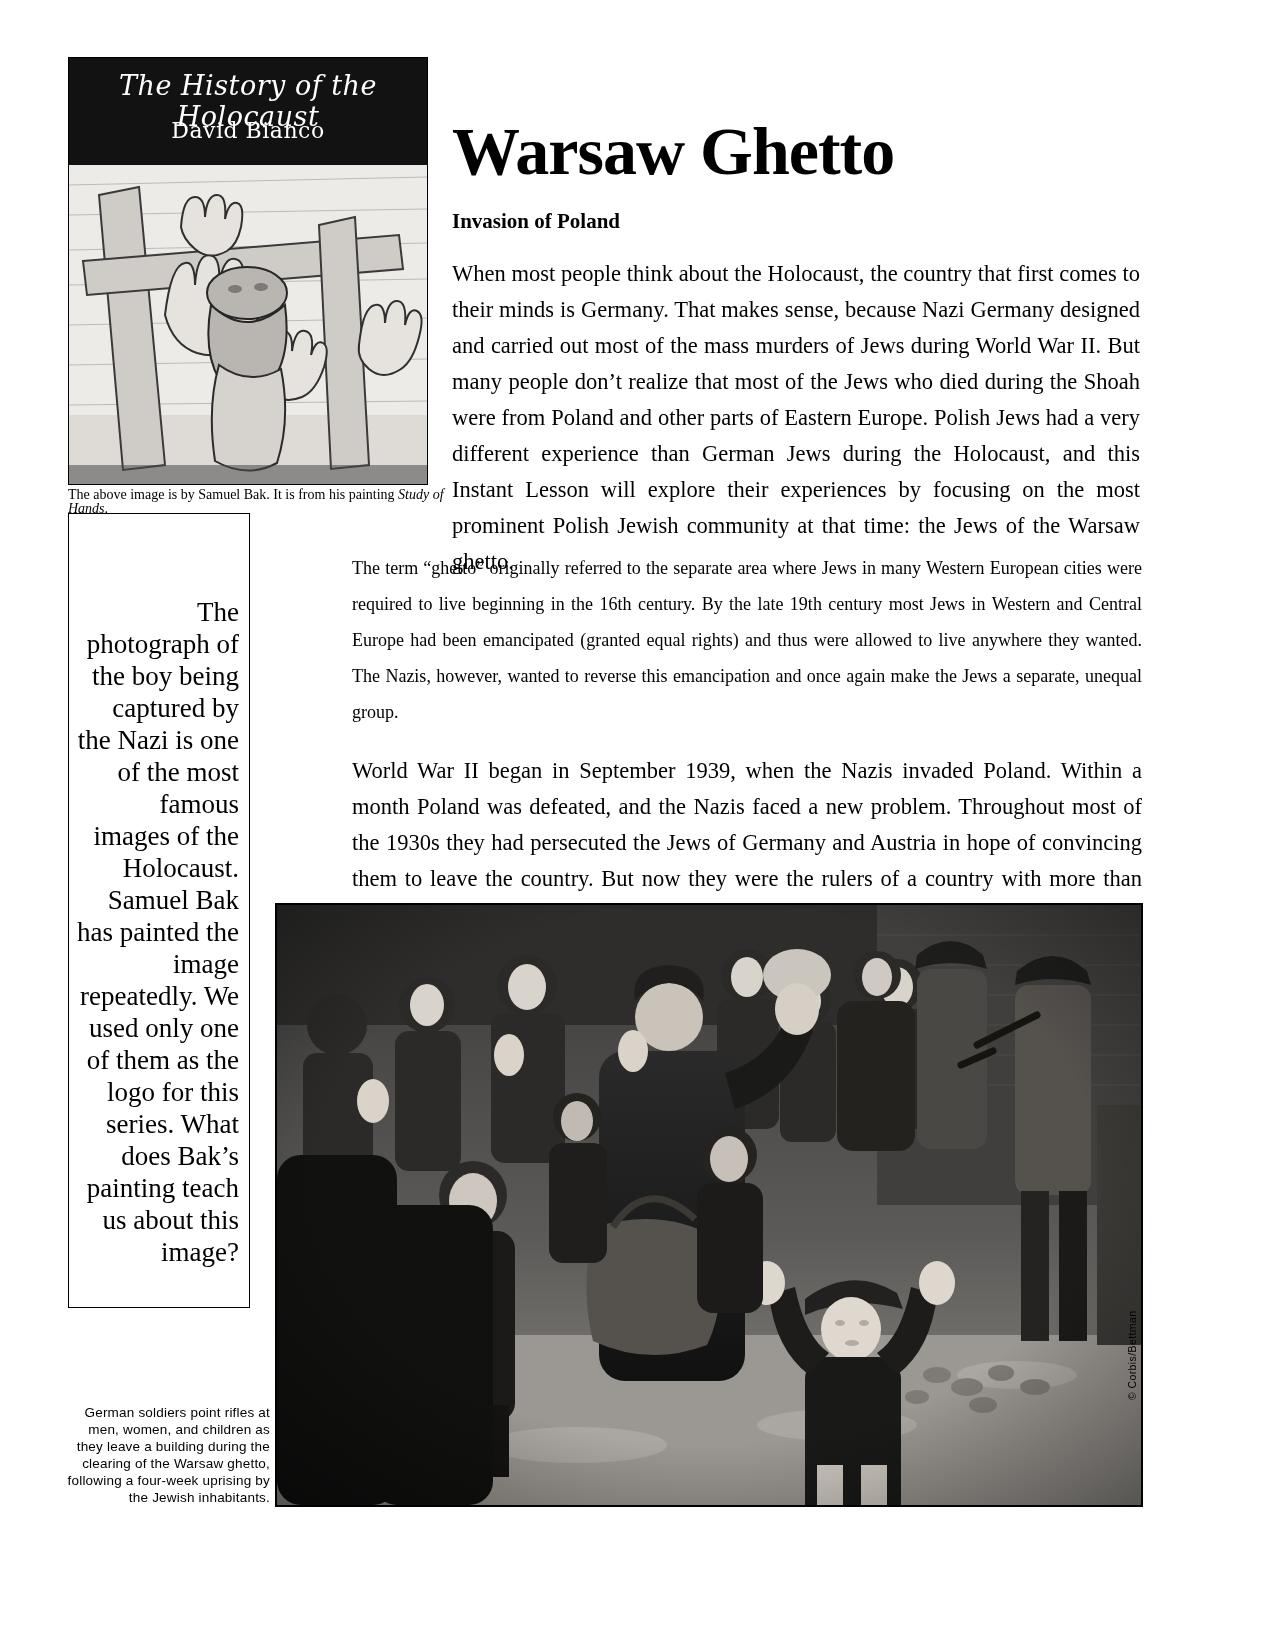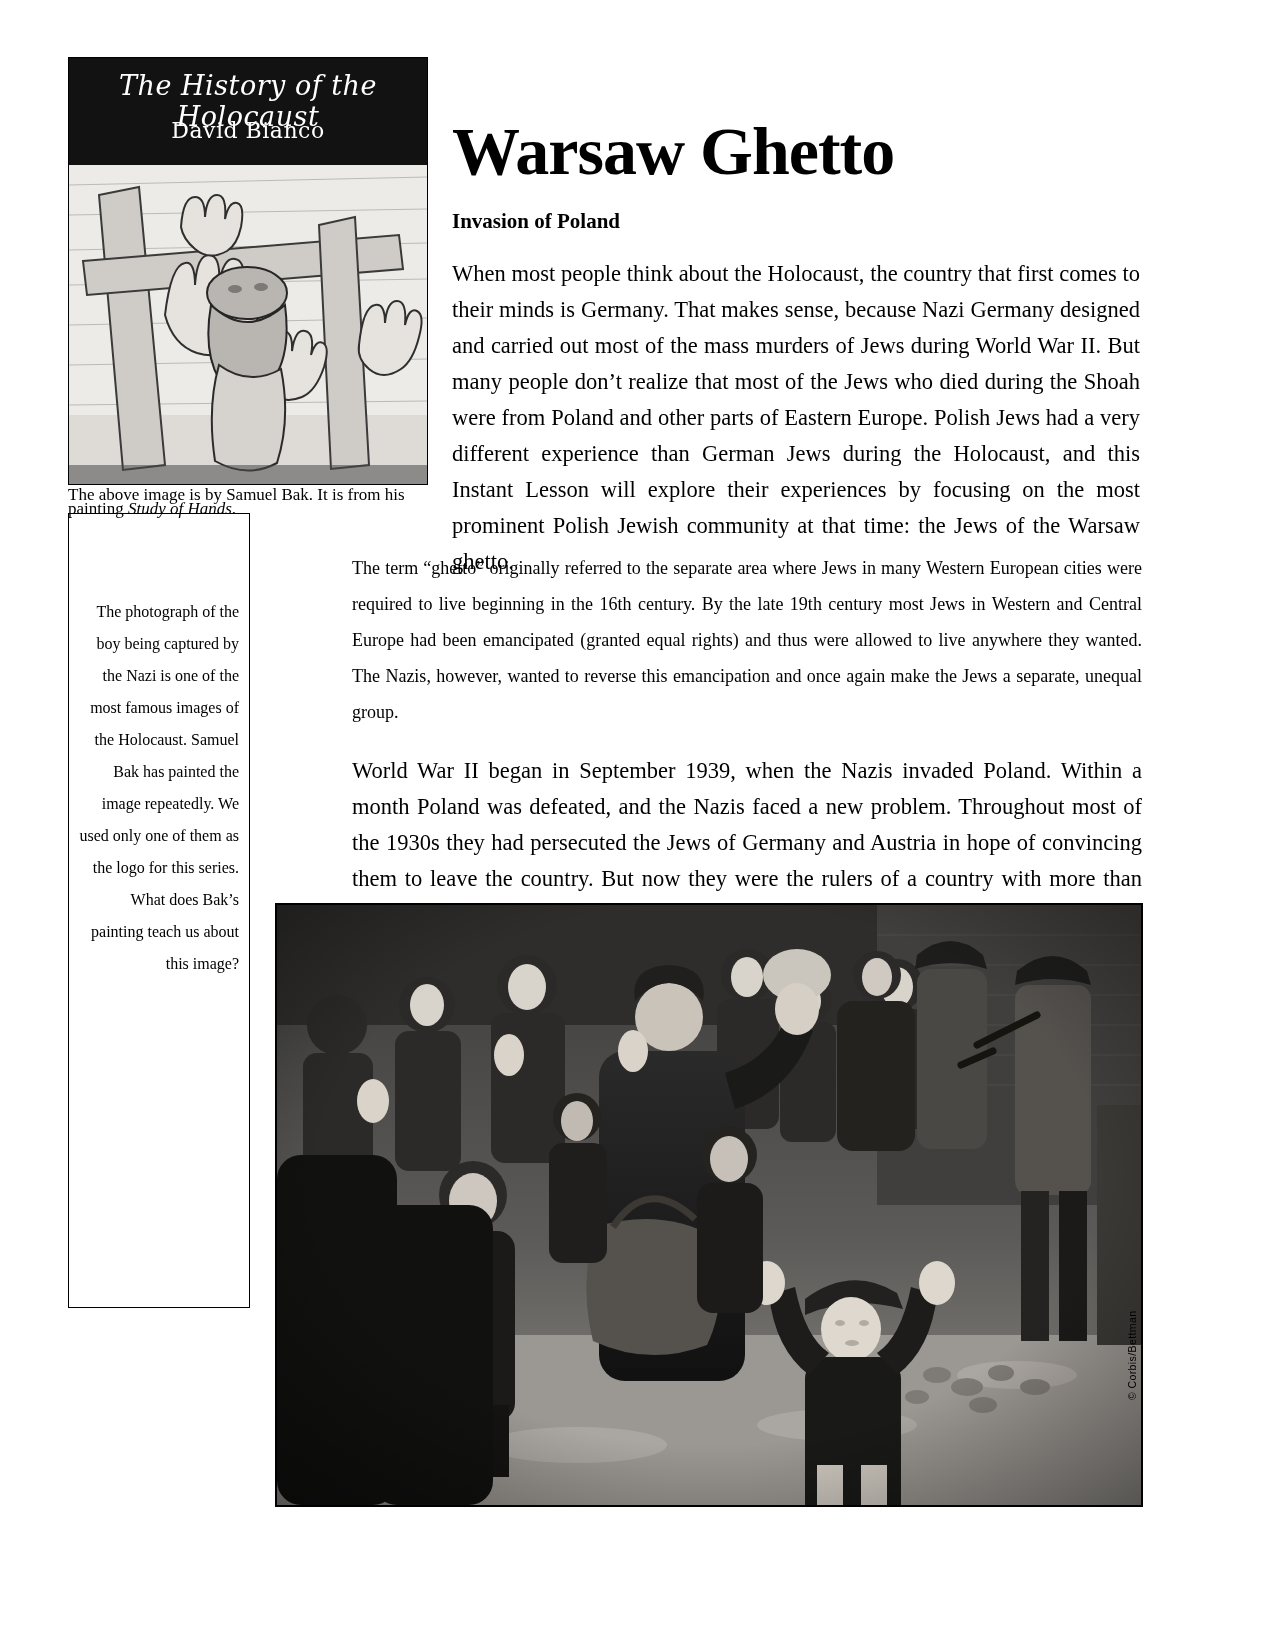--- a/index.html
+++ b/index.html
@@ -70,21 +70,21 @@
     width: 100%;
     height: 321px;
     background: #efedea;
   }
   .logo-caption {
     position: absolute;
     left: 68px;
     top: 488px;
     width: 380px;
     font-family: "Liberation Serif", serif;
-    font-size: 17px;
+    font-size: 14px;
     line-height: 14px;
     color: #000;
   }
   .logo-caption i { font-style: italic; }
 
   
   .sidebar {
     position: absolute;
     left: 68px;
     top: 513px;
@@ -93,21 +93,21 @@
     border: 1px solid #000;
     box-sizing: border-box;
   }
   .sidebar-text {
     position: absolute;
     left: 8px;
     right: 10px;
     top: 82px;
     text-align: right;
     font-family: "Liberation Serif", serif;
-    font-size: 16px;
+    font-size: 27px;
     line-height: 32px;
   }
 
   
   .headline {
     position: absolute;
     left: 452px;
     top: 63px;
     width: 700px;
     font-family: "Liberation Serif", serif;
@@ -419,14 +419,15 @@
         <ellipse cx="96" cy="196" rx="16" ry="22"></ellipse>
         <ellipse cx="232" cy="150" rx="15" ry="21"></ellipse>
         <ellipse cx="356" cy="146" rx="15" ry="21"></ellipse>
       </g>
 
       <rect x="0" y="0" width="864" height="600" fill="url(#vig)"></rect>
     </svg>
   </div>
 
   <div class="photo-credit">© Corbis/Bettman</div>
+  <div class="photo-caption sc">German soldiers point rifles at men, women, and children as they leave a building during the clearing of the Warsaw ghetto, following a four-week uprising by the Jewish inhabitants.</div>
 
 </div>
 
 </body></html>

